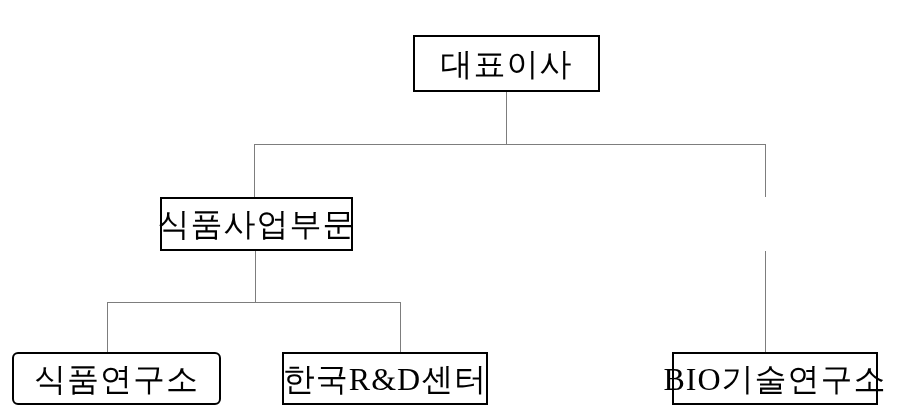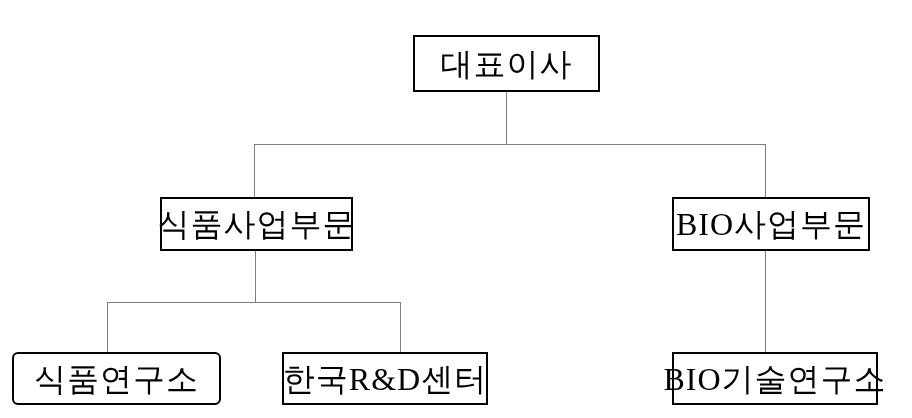--- a/index.html
+++ b/index.html
@@ -59,23 +59,20 @@
   <div class="conn v" style="left:765px; top:251px; height:101px;"></div>
 
   <div class="node" style="left:413px; top:35px; width:187px; height:57px;">
     <span class="node-label">대표이사</span>
   </div>
 
   <div class="node" style="left:160px; top:197px; width:193px; height:54px;">
     <span class="node-label">식품사업부문</span>
   </div>
 
-  <div class="node" style="left:672px; top:197px; width:198px; height:54px;">
-    <span class="node-label">BIO사업부문</span>
-  </div>
 
   <div class="node" style="left:12px; top:352px; width:209px; height:53px;border-radius:6px;">
     <span class="node-label">식품연구소</span>
   </div>
 
   <div class="node" style="left:672px; top:352px; width:206px; height:53px;">
     <span class="node-label">BIO기술연구소</span>
   </div>
 
   <div class="node" style="left:282px; top:352px; width:206px; height:53px;">

